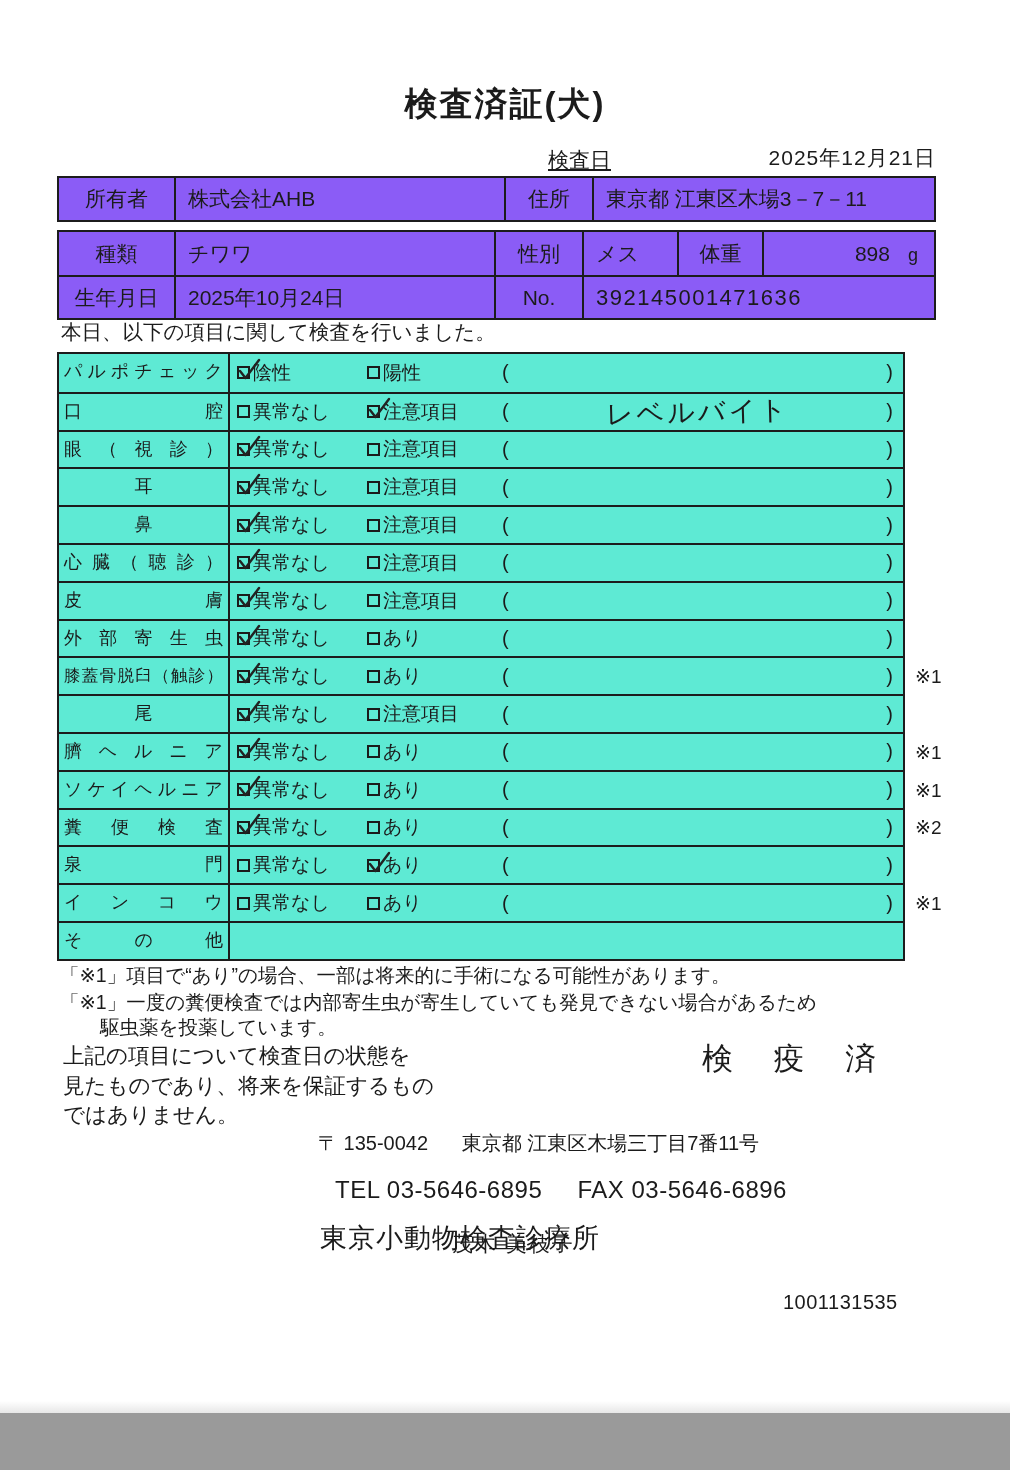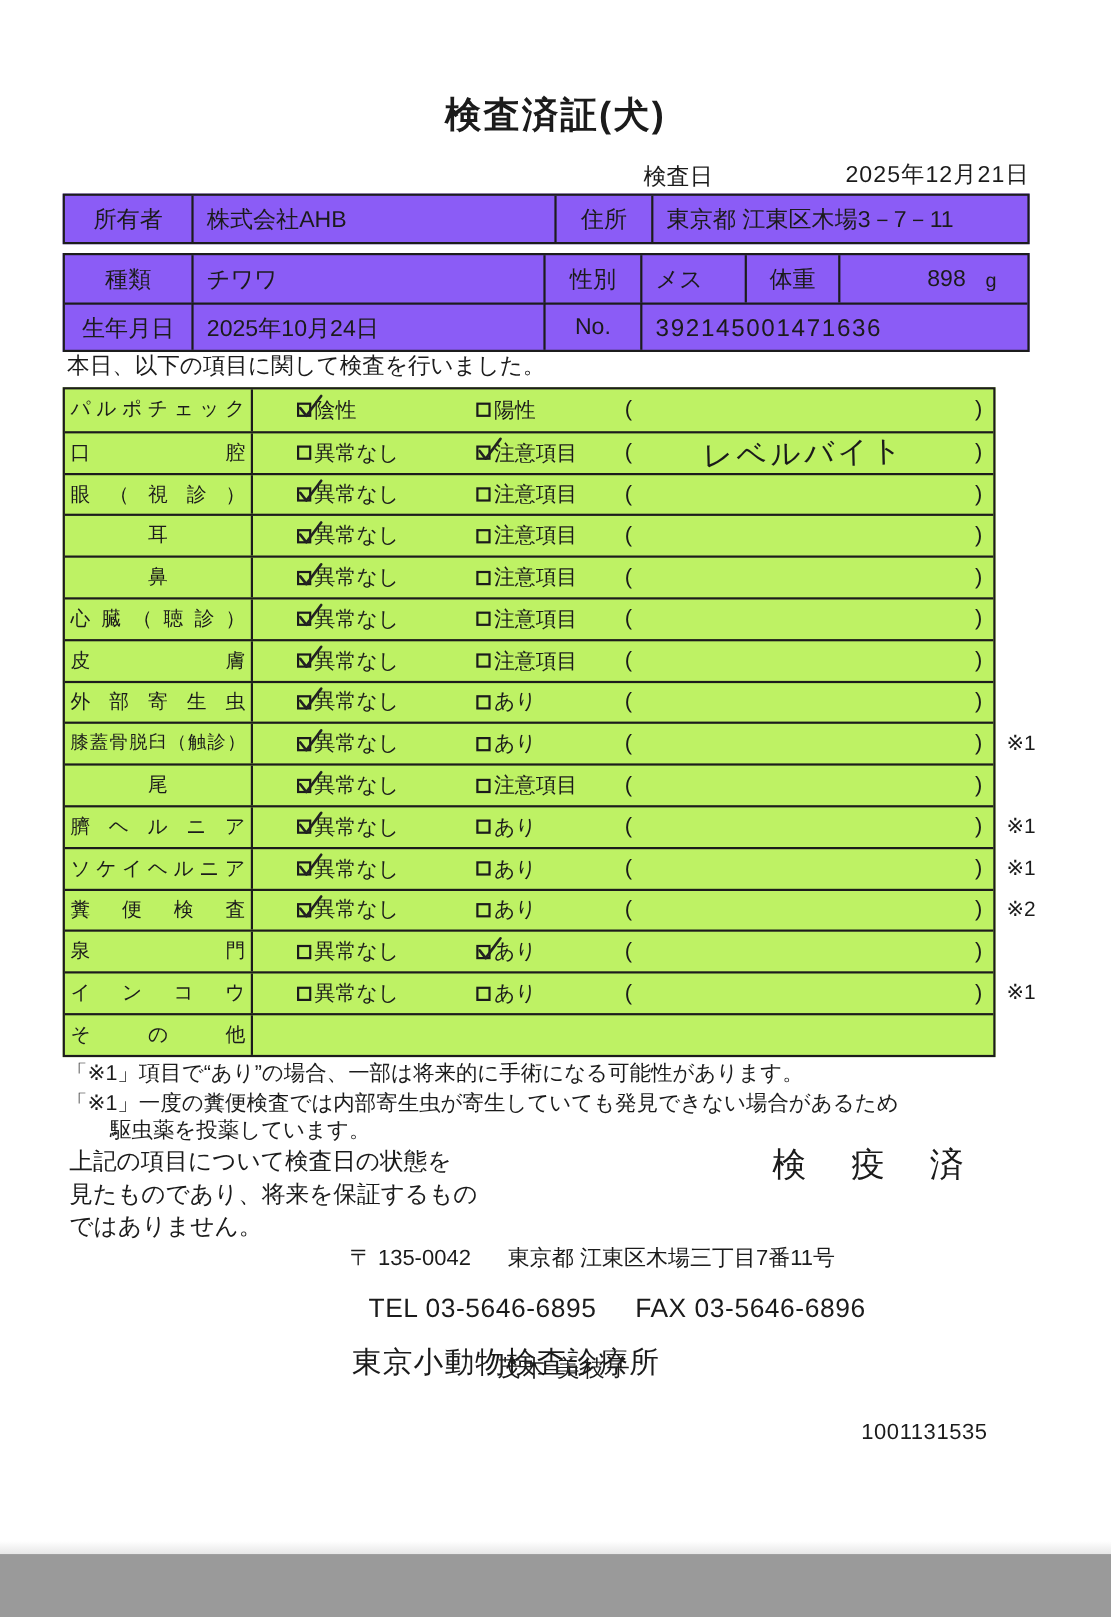--- a/index.html
+++ b/index.html
@@ -10,51 +10,51 @@
     background:#ffffff;
     color:#1b1b1b;
     font-family:"Liberation Sans","DejaVu Sans",sans-serif;
     overflow:hidden;
     margin:0 auto;
   }
   .doc-title {
     position:absolute; top:82px; left:0; width:100%;
     text-align:center; font-size:33px; font-weight:600; letter-spacing:2px;
   }
-  .exam-date-label { position:absolute; top:146px; left:585px; font-size:21px; font-weight:500; }
+  .exam-date-label { position:absolute; top:146px; left:548px; font-size:21px; font-weight:500;text-decoration:underline; }
   .exam-date-value { position:absolute; top:144px; right:74px; font-size:21px; font-weight:500; letter-spacing:1px; }
 
   
   .grid-table { position:absolute; left:57px; border:2.5px solid #1c1c1c; display:grid; background:#8b5cf6; }
   .owner-table { top:176px; width:879px; grid-template-columns:115px 330px 88px 1fr; grid-auto-rows:42px; }
   .pet-table   { top:230px; width:879px; grid-template-columns:115px 320px 88px 95px 85px 1fr; grid-auto-rows:43px; }
   .gcell { display:flex; align-items:center; font-size:21px; overflow:hidden; white-space:nowrap; }
   .gcell.lab { justify-content:center; padding:0 4px; }
   .gcell.val { padding-left:12px; }
   .bl { border-left:2.5px solid #1c1c1c; }
   .bt { border-top:2.5px solid #1c1c1c; }
-  .weight-cell { justify-content:flex-end; padding-right:28px; }
+  .weight-cell { justify-content:flex-end; padding-right:16px; }
   .weight-unit { font-size:18px; margin-left:18px; position:relative; top:2px; }
   .no-value { letter-spacing:1.5px; font-size:22px; }
 
   .intro-line { position:absolute; top:318px; left:61px; font-size:20.5px; font-weight:500; }
 
   
-  .check-table { position:absolute; top:352px; left:57px; width:848px; border:2.5px solid #1c1c1c; background:#bef264; }
+  .check-table { position:absolute; top:352px; left:57px; width:848px; border:2.5px solid #1c1c1c; background:#5eead4; }
   .check-row { position:relative; display:flex; height:37.8px; }
   .check-row + .check-row { border-top:2.2px solid #1c1c1c; }
   .check-row .label {
     width:171px; flex:none; border-right:2.2px solid #1c1c1c;
     font-size:18px; line-height:34px; padding:0 5px;
     text-align:justify; text-align-last:justify; white-space:nowrap; overflow:hidden;
   }
   .check-row .label.single { text-align-last:center; }
   .check-row .label.tight { font-size:16.5px; }
   .check-row .content { flex:1; display:flex; align-items:center; padding:0 10px 0 7px; font-size:19px; }
-  .opt { display:flex; align-items:center; flex:none;margin-left:33px; }
+  .opt { display:flex; align-items:center; flex:none; }
   .opt1 { width:130px; }
   .opt2 { width:135px; }
   .cb { position:relative; flex:none; width:13px; height:13px; border:2px solid #1b1b1b; margin-right:3px; }
   .cb svg { position:absolute; left:-3px; top:-11px; width:27px; height:25px; overflow:visible; }
   .cb path { fill:none; stroke:#222; stroke-width:2.4; stroke-linecap:round; stroke-linejoin:round; }
   .paren { flex:none; font-size:20px; }
   .note { flex:1; text-align:center; font-size:27px; letter-spacing:3px; transform:rotate(-1.5deg); font-weight:400; }
   .mark { position:absolute; left:calc(100% + 12px); top:50%; transform:translateY(-50%); font-size:19px; white-space:nowrap; }
 
   

